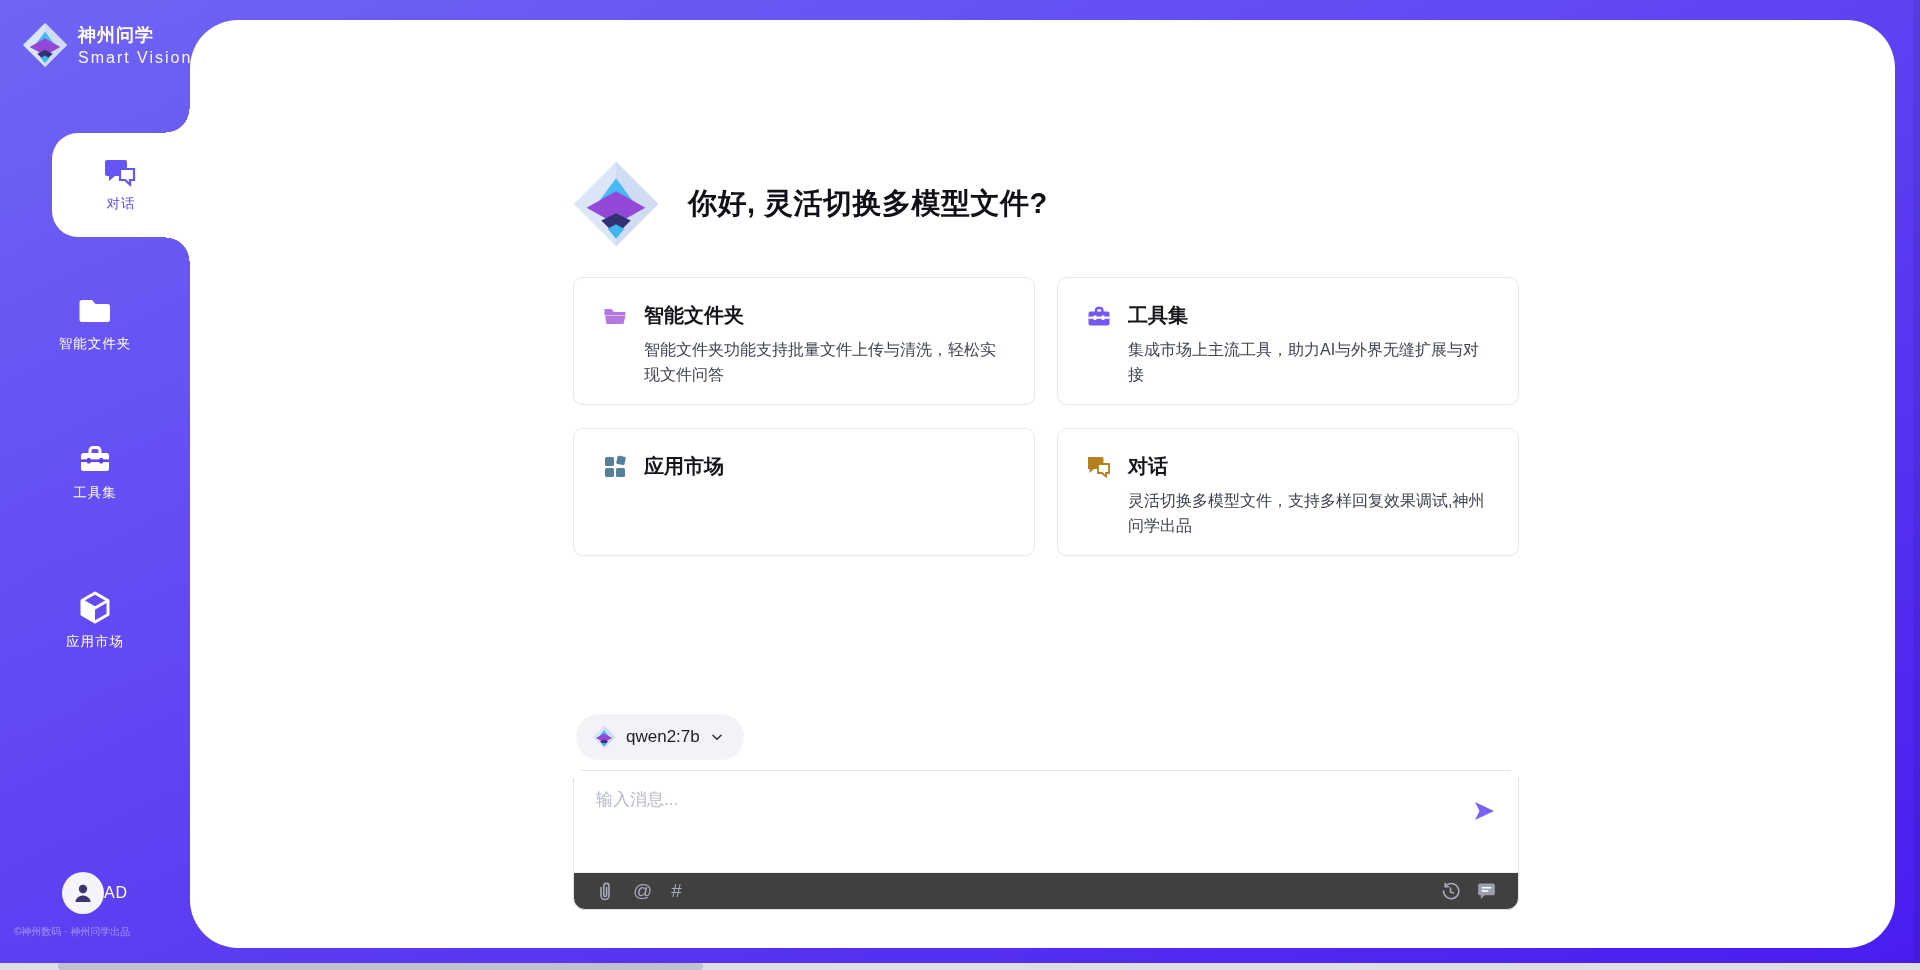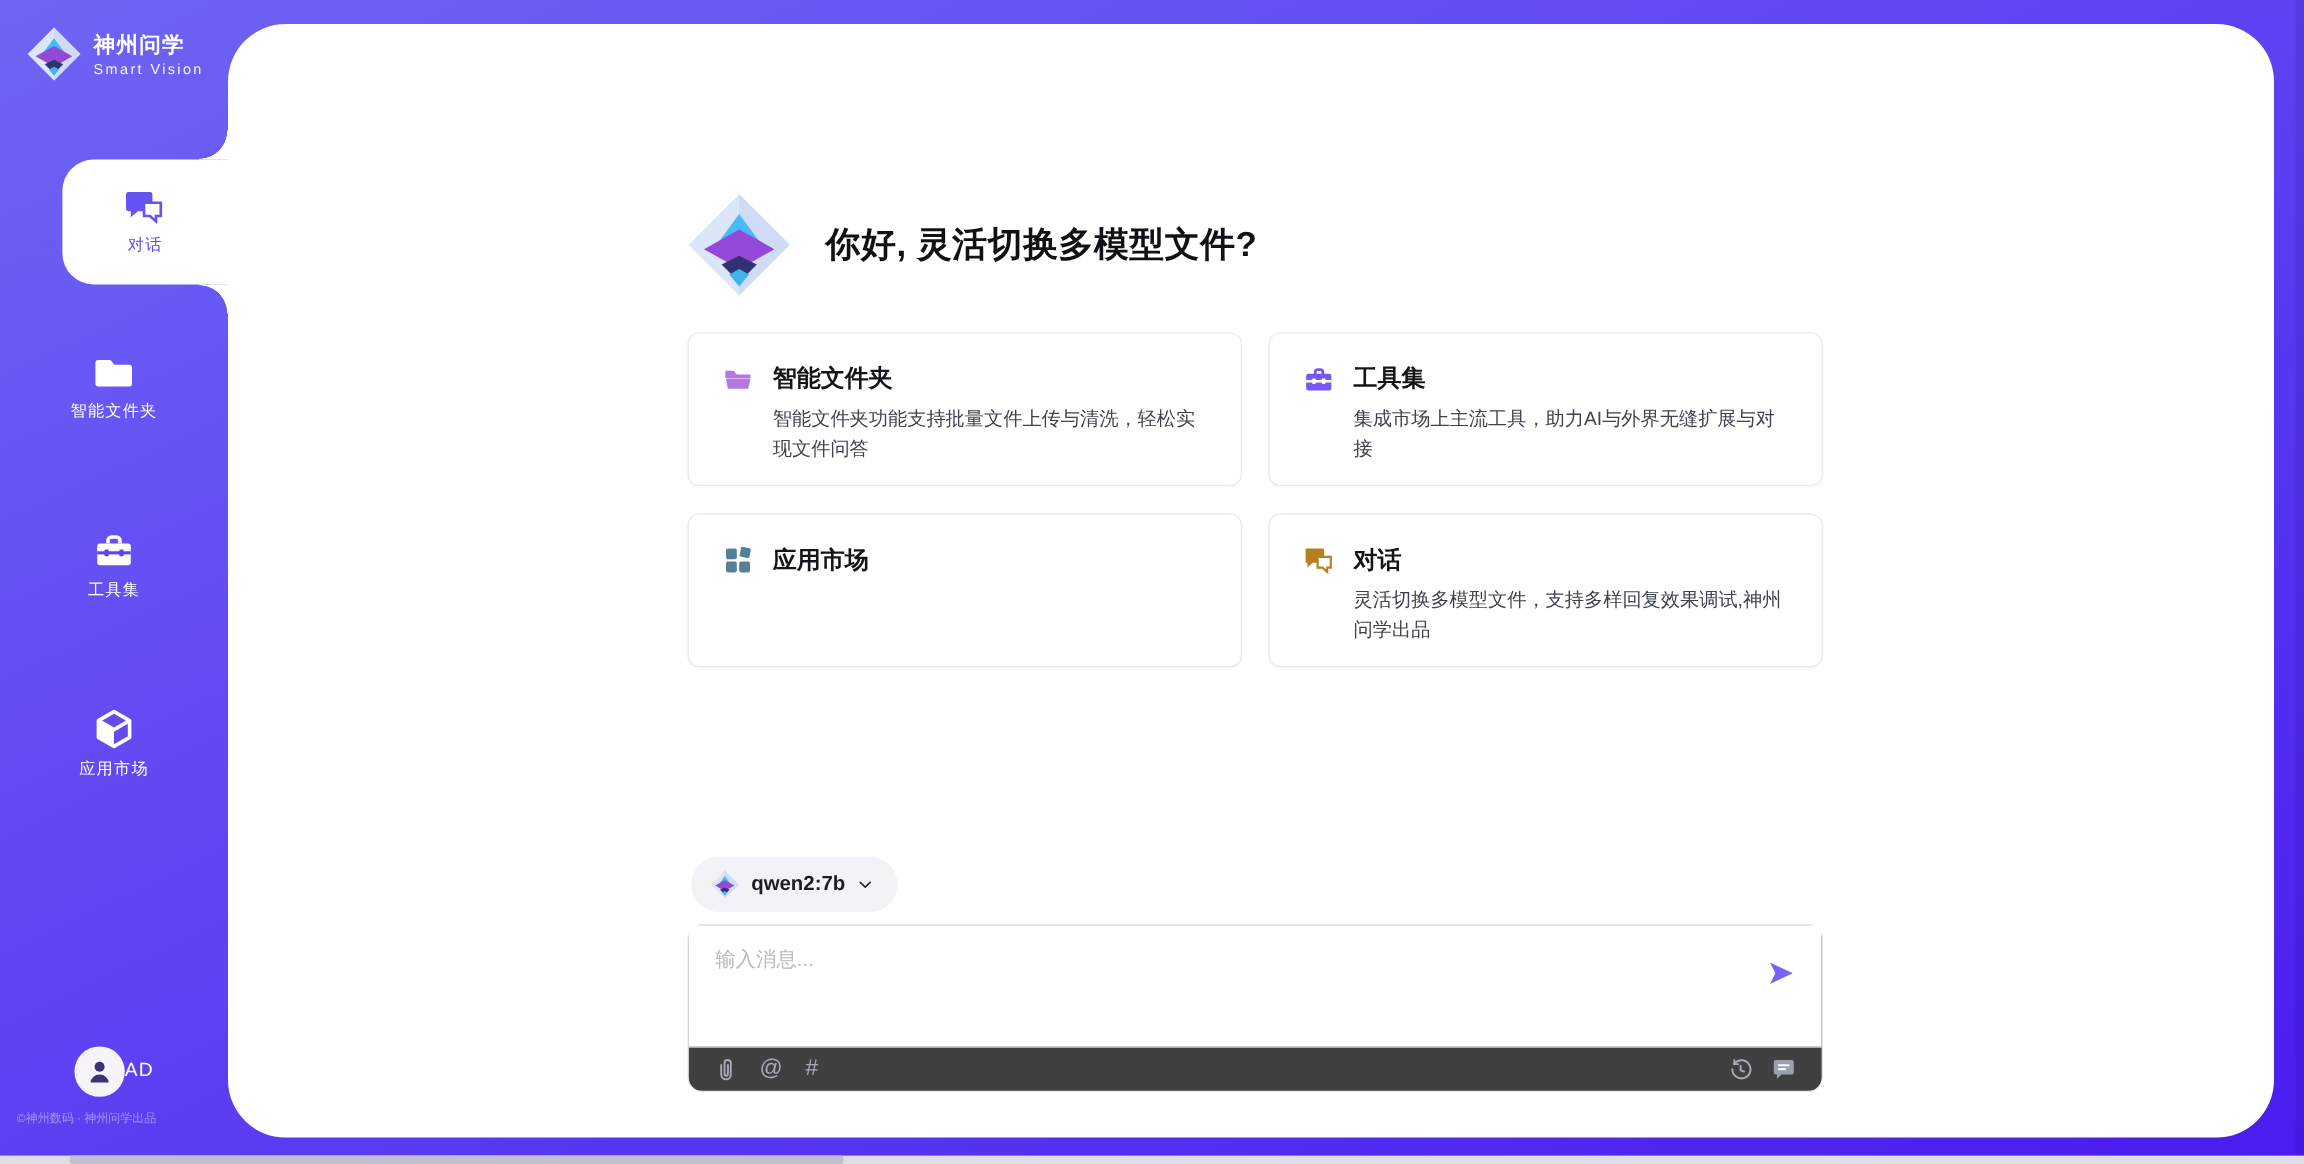--- a/index.html
+++ b/index.html
@@ -8,21 +8,21 @@
     font-family:"Liberation Sans","DejaVu Sans",sans-serif;
     background:linear-gradient(155deg,#6e65f4 0%,#5c3df2 55%,#4a1cf0 100%);
     position:relative;
   }
 
   
   .sidebar { position:absolute; left:0; top:0; width:206px; height:100%; z-index:2; }
   .brand { position:absolute; left:22px; top:22px; display:flex; align-items:center; gap:10px; }
   .brand-text { color:#fff; }
   .brand-title { font-size:18px; font-weight:bold; letter-spacing:1px; }
-  .brand-sub { font-size:12px; letter-spacing:2px; margin-top:2px; opacity:.95; }
+  .brand-sub { font-size:16px; letter-spacing:2px; margin-top:2px; opacity:.95; }
 
   .nav-item { position:absolute; left:0; width:190px; text-align:center; color:#fff; cursor:pointer; }
   .nav-item .ico { display:block; margin:0 auto 8px auto; }
   .nav-item .lbl { font-size:13.5px; letter-spacing:1px; }
 
   
   .active-tab {
     position:absolute; left:52px; top:133px; width:138px; height:104px;
     background:#fff; border-radius:26px 0 0 26px; z-index:1;
     display:flex; flex-direction:column; align-items:center; justify-content:center; gap:7px;
@@ -49,21 +49,21 @@
 
   .cards { position:absolute; left:383px; top:257px; width:946px; display:grid;
            grid-template-columns:462px 462px; grid-gap:23px 22px; }
   .card { height:128px; background:#fff; border:1px solid #e8e8ee; border-radius:10px;
           padding:24px 26px 0 28px; cursor:pointer; box-shadow:0 1px 2px rgba(20,20,60,.03); }
   .card-head { display:flex; align-items:center; gap:16px; }
   .card-title { font-size:20px; font-weight:bold; color:#14151a; }
   .card-desc { margin-top:9px; padding-left:42px; font-size:16px; line-height:1.55; color:#3f4350; }
 
   .model-pill { position:absolute; left:386px; top:694px; height:46px; border-radius:23px;
-    background:#f3f3f7; display:flex; align-items:center; gap:10px; padding:0 20px 0 16px; cursor:pointer;font-weight:bold; }
+    background:#f3f3f7; display:flex; align-items:center; gap:10px; padding:0 20px 0 16px; cursor:pointer; }
   .model-name { font-size:17px; color:#1c1d26; }
 
   .composer { position:absolute; left:383px; top:750px; width:946px; height:140px;
     border:1px solid #e4e4ec; border-radius:12px; background:#404040; display:flex; flex-direction:column; }
   .composer-input { position:relative; height:102px; border-bottom:1px solid #eef0f4; }
   .composer-input textarea {
     width:100%; height:100%; border:none; outline:none; resize:none;
     padding:17px 70px 0 22px; font-size:17px; color:#30313a;
     font-family:"Liberation Sans","DejaVu Sans",sans-serif;
   }

